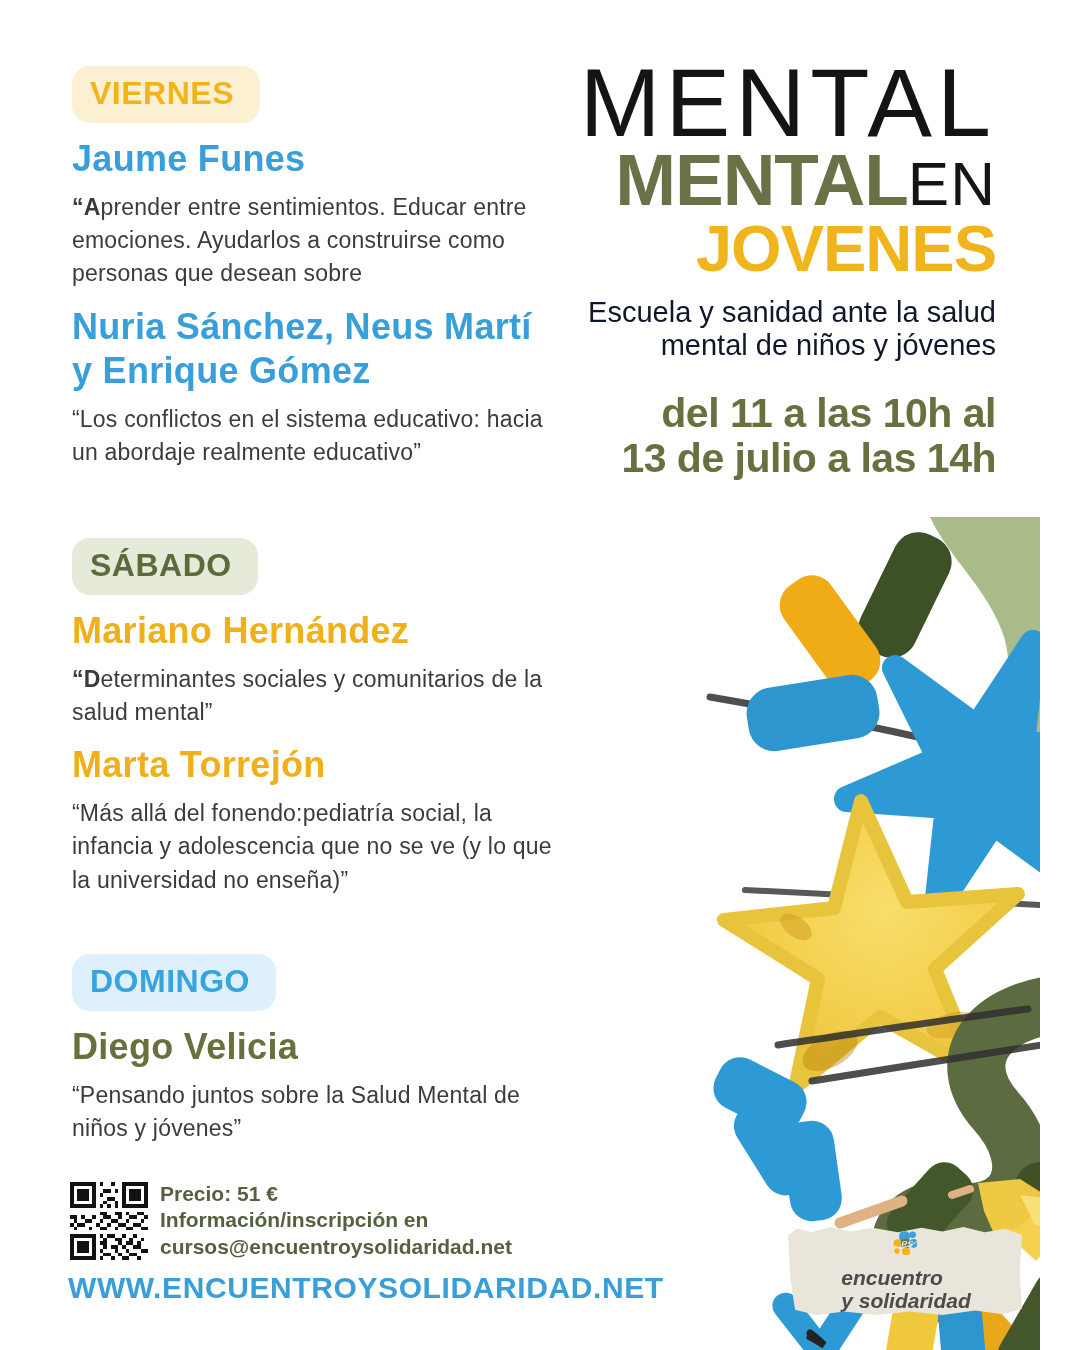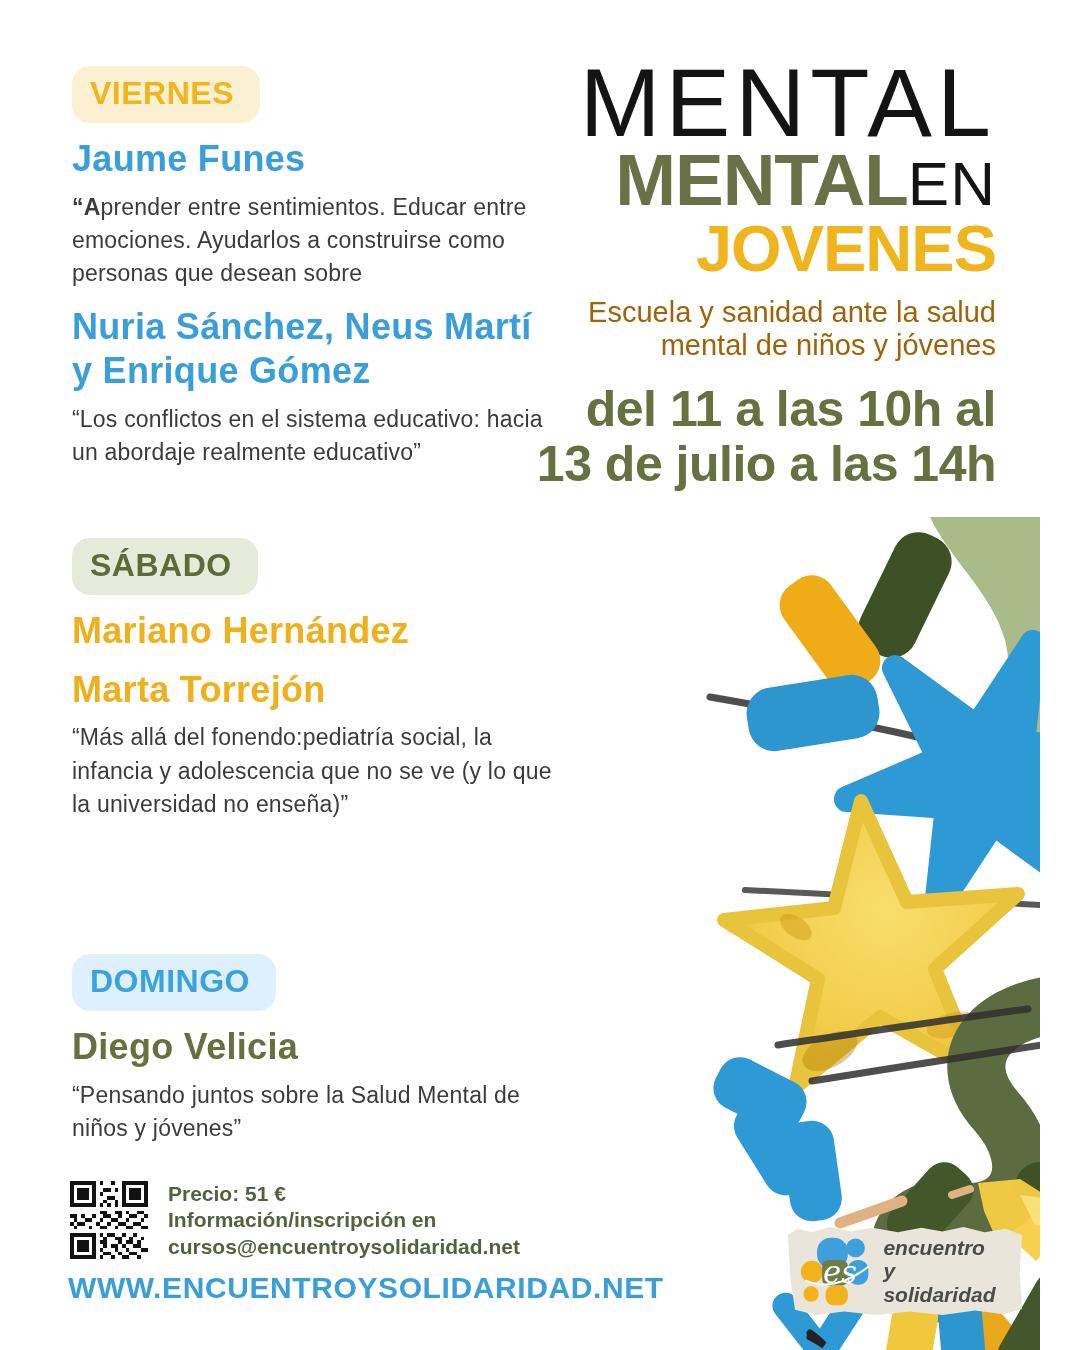--- a/index.html
+++ b/index.html
@@ -19,47 +19,47 @@
   .badge--sunday{background:#DEF0FB;color:#39A3E0;}
 
   .speaker{font-size:36px;font-weight:800;margin:14px 0 0;line-height:1.24;letter-spacing:.3px;}
   .speaker--blue{color:#399FDB;}
   .speaker--gold{color:#F0B01C;}
   .speaker--olive{color:#67713D;}
 
   .quote{font-size:23px;color:#3B3B3B;line-height:1.45;margin:9px 0 0;letter-spacing:.2px;}
   .quote--boldmark::first-letter{font-weight:800;}
 
-  .contact{position:absolute;left:70px;top:1180px;display:flex;gap:20px;align-items:center;}
+  .contact{position:absolute;left:70px;top:1180px;display:flex;gap:12px;align-items:flex-end;}
   .qr{width:78px;height:78px;display:block;}
   .contact-text{font-size:21px;font-weight:700;color:#55603E;line-height:1.25;padding-top:1px;}
 
   .website{position:absolute;left:68px;top:1271px;font-size:30px;font-weight:800;
            color:#3A9FD9;letter-spacing:.6px;}
 
   
   .title-block{position:absolute;top:54px;right:44px;width:620px;text-align:right;}
   .title-l1{font-size:97px;font-weight:400;color:#141414;letter-spacing:5px;line-height:1;}
   .title-l2{margin-top:-6px;line-height:.95;}
   .title-l2-bold{font-size:73px;font-weight:800;color:#6B7146;letter-spacing:-1px;}
   .title-l2-thin{font-size:62px;font-weight:400;color:#141414;letter-spacing:1px;}
   .title-l3{font-size:65px;font-weight:800;color:#F0B51D;line-height:.95;margin-top:4px;letter-spacing:-1px;}
-  .subtitle{margin-top:16px;font-size:29px;color:#a16207;line-height:1.13;white-space:pre-line;}
-  .dates{margin-top:20px;font-size:50px;font-weight:800;color:#67713F;line-height:1.1;
+  .subtitle{margin-top:16px;font-size:29px;color:#0f172a;line-height:1.13;white-space:pre-line;}
+  .dates{margin-top:29px;font-size:41px;font-weight:800;color:#67713F;line-height:1.1;
          white-space:pre-line;letter-spacing:-.5px;}
 
   
   .artwork{position:absolute;left:500px;top:495px;width:580px;height:855px;}
 
   
   .logo-card{position:absolute;left:788px;top:1226px;width:234px;height:90px;background:#E9E5DA;
     display:flex;align-items:center;gap:10px;padding:4px 10px 4px 12px;box-sizing:border-box;
     clip-path:polygon(0% 10%,4% 3%,10% 7%,18% 1%,27% 6%,36% 2%,47% 7%,57% 2%,66% 6%,75% 1%,
                       84% 7%,93% 3%,100% 10%,99% 52%,100% 92%,92% 98%,80% 94%,66% 99%,52% 95%,
-                      38% 99%,24% 95%,12% 99%,3% 93%,1% 58%);}
+                      38% 99%,24% 95%,12% 99%,3% 93%,1% 58%);flex-direction:column;}
   .logo-name{font-style:italic;font-weight:800;font-size:21px;color:#4B4B4B;line-height:1.1;}
   .logo-icon{display:block;}
   .logo-monogram{font-family:"DejaVu Serif",serif;font-style:italic;font-size:36px;fill:#ffffff;}
 </style>
 </head>
 <body>
 
 <div class="poster">
 
   <section class="day day--friday">
@@ -70,20 +70,21 @@
     <p class="quote quote--boldmark">“Aprender entre sentimientos. Educar entre emociones. Ayudarlos a construirse como personas que desean sobre</p>
     <h2 class="speaker speaker--blue">Nuria Sánchez, Neus Martí y Enrique Gómez</h2>
     <p class="quote">“Los conflictos en el sistema educativo: hacia un abordaje realmente educativo”</p>
   </section>
 
   <section class="day day--saturday">
     <div class="badge badge--saturday">
       <span>SÁBADO</span>
     </div>
     <h2 class="speaker speaker--gold">Mariano Hernández</h2>
+    <p class="quote quote--boldmark">“Determinantes sociales y comunitarios de la salud mental”</p>
     <h2 class="speaker speaker--gold">Marta Torrejón</h2>
     <p class="quote">“Más allá del fonendo:pediatría social, la infancia y adolescencia que no se ve (y lo que la universidad no enseña)”</p>
   </section>
 
   <section class="day day--sunday">
     <div class="badge badge--sunday">
       <span>DOMINGO</span>
     </div>
     <h2 class="speaker speaker--olive">Diego Velicia</h2>
     <p class="quote">“Pensando juntos sobre la Salud Mental de niños y jóvenes”</p>

